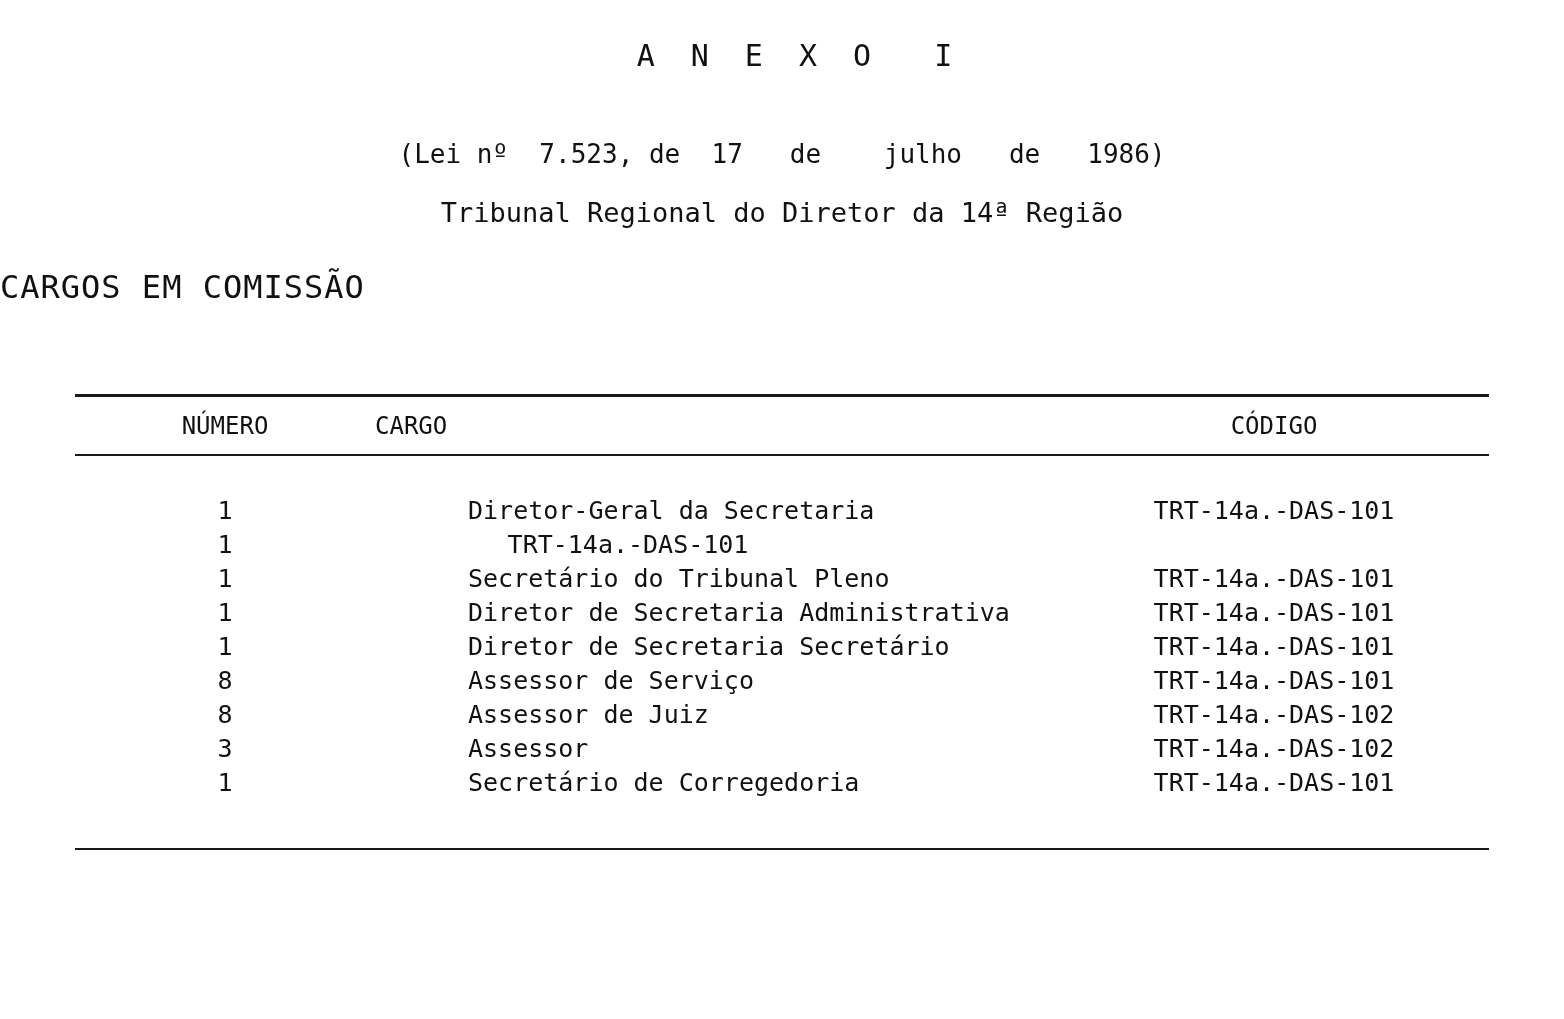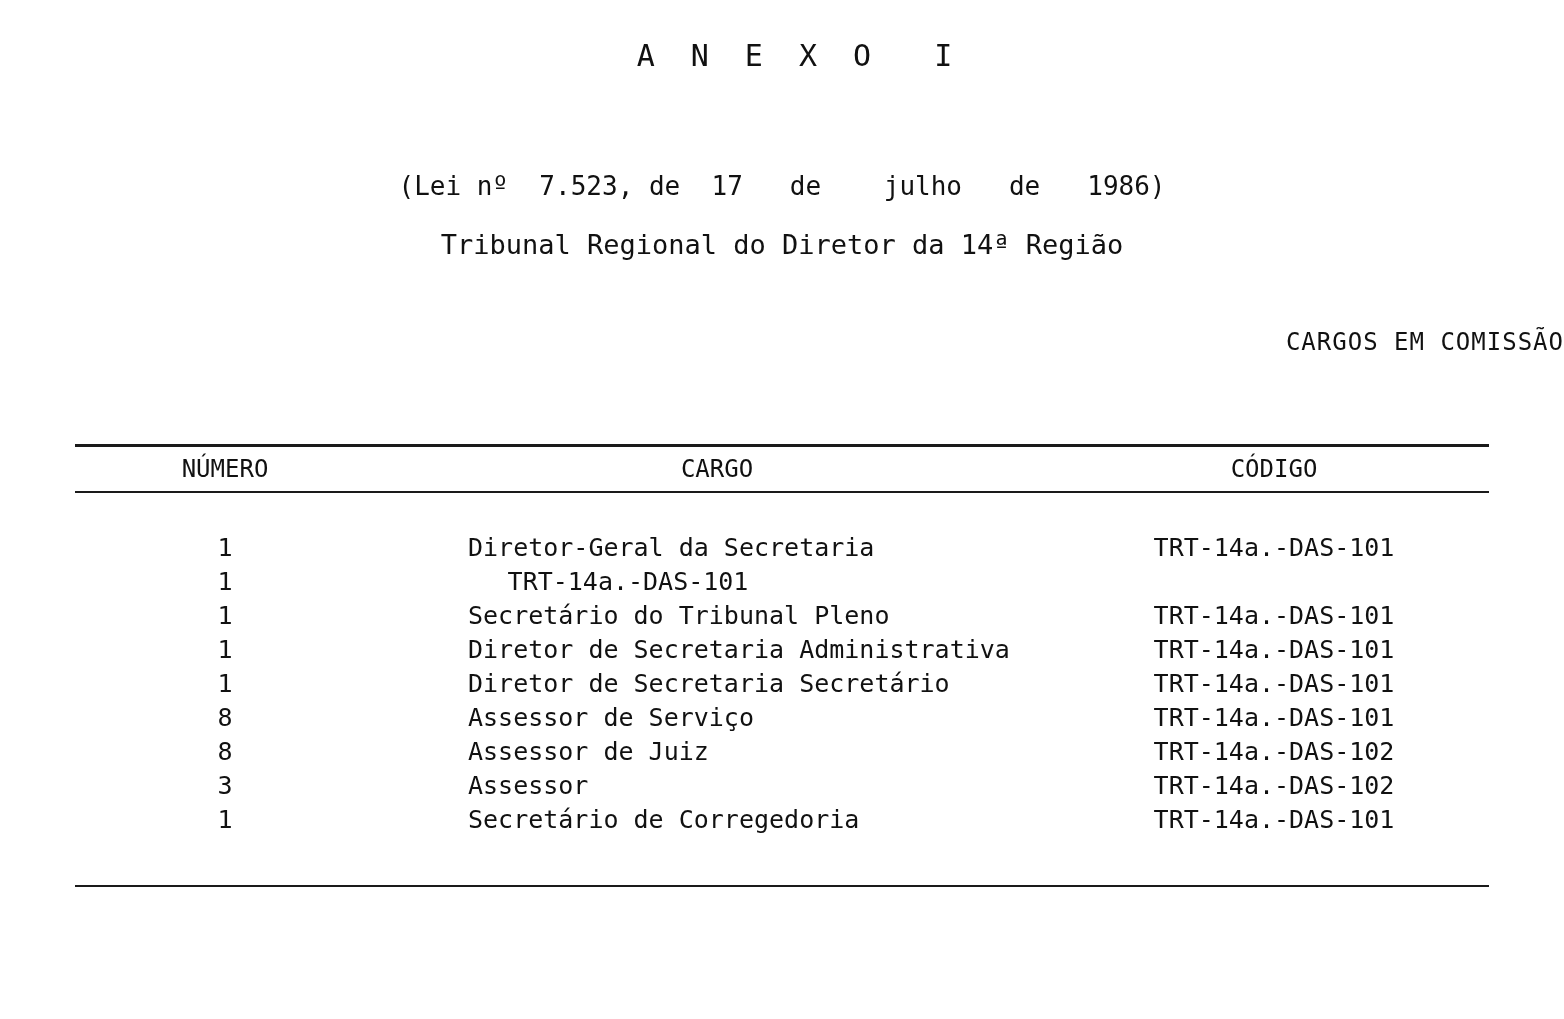--- a/index.html
+++ b/index.html
@@ -24,61 +24,60 @@
     text-align: center;
     font-size: 30px;
     letter-spacing: 9px;
     margin-top: 38px;
     white-space: pre;
     padding-left: 34px;
   }
   .law-line {
     text-align: center;
     font-size: 26px;
-    margin-top: 98px;
+    margin-top: 66px;
     white-space: pre;
   }
   .court-line {
     text-align: center;
     font-size: 27px;
     margin-top: 28px;
     white-space: pre;
   }
   .section-line {
-    text-align: right;
-    font-size: 24px;
-    margin-top: 68px;
+    text-align: left;
+    font-size: 32px;
+    margin-top: 40px;
     letter-spacing: 1px;
     white-space: pre;
   }
   .table-wrap {
     margin-top: 88px;
     padding: 0 75px;
   }
   .rule {
     height: 0;
     border-top: 3px solid #1a1a1a;
   }
   .rule-thin {
     height: 0;
     border-top: 2px solid #1a1a1a;
   }
   .head-row {
     display: flex;
     align-items: center;
-    height: 44px;
+    height: 57px;
     font-size: 24px;
   }
   .col-num {
     width: 300px;
     text-align: center;
   }
   .col-cargo {
     flex: 1;
-    text-align: center;
   }
   .col-cod {
     width: 430px;
     text-align: center;
   }
   .body-rows {
     padding-top: 20px;
     padding-bottom: 26px;
   }
   .data-row {

